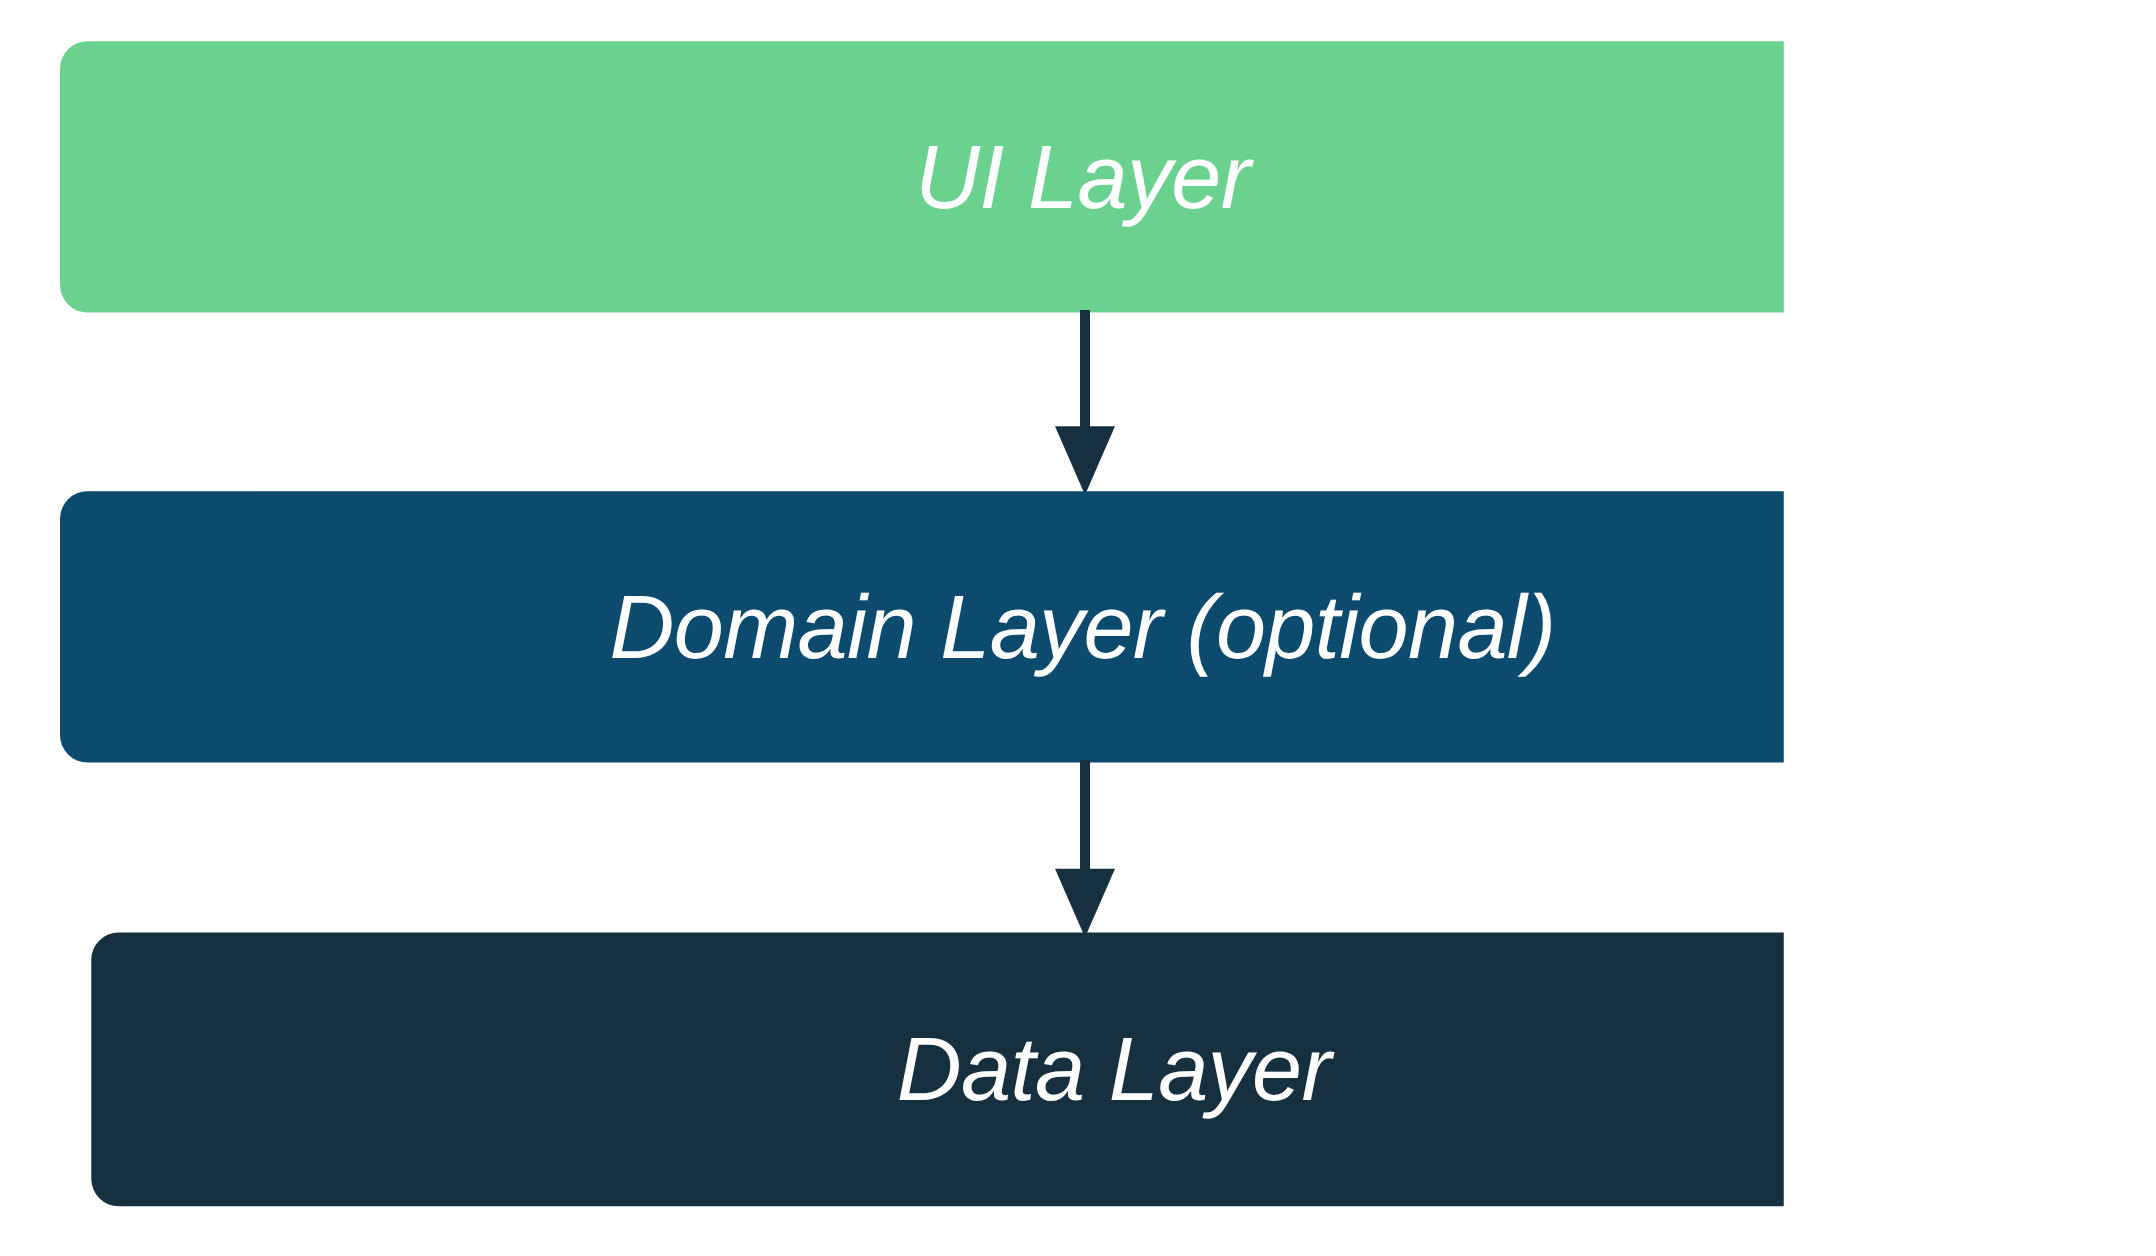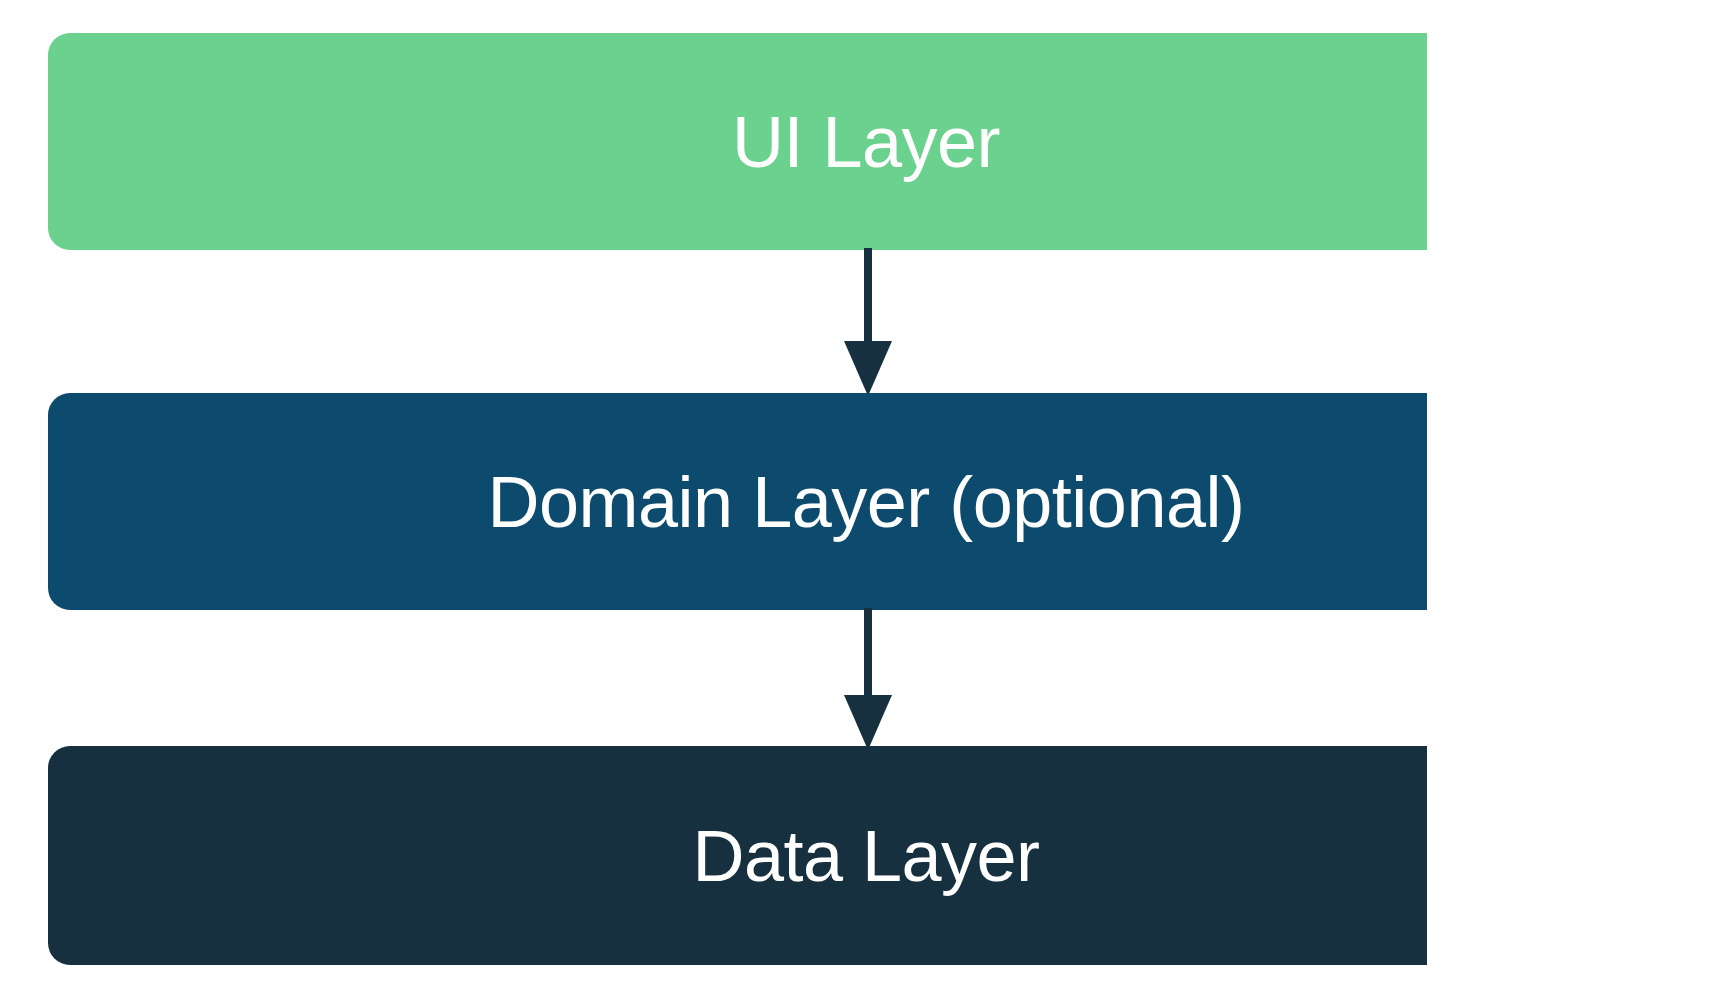--- a/index.html
+++ b/index.html
@@ -10,20 +10,21 @@
   }
   body {
     font-family: "Liberation Sans", sans-serif;
   }
   #canvas {
     position: relative;
     width: 1427px;
     height: 1005px;
     background: #ffffff;
     overflow: hidden;
+    font-style: italic;
   }
   .layer-box {
     position: absolute;
     left: 48px;
     width: 1636px;
     border-radius: 22px;
     display: flex;
     align-items: center;
     justify-content: center;
     box-sizing: border-box;
@@ -96,17 +97,17 @@
     <span class="layer-label" style="color: rgb(255, 255, 255);">Domain Layer (optional)</span>
   </div>
 
   <div class="connector" id="connector-domain-to-data">
     <svg viewBox="0 0 60 142" preserveAspectRatio="none">
       <rect x="26" y="0" width="8" height="92" fill="#17303F"></rect>
       <polygon points="6,87 54,87 30,142" fill="#17303F"></polygon>
     </svg>
   </div>
 
-  <div class="layer-box" id="data-layer-box" style="background: rgb(23, 48, 63);">
+  <div class="layer-box" id="data-layer-box" style="background: rgb(23, 48, 63); margin-left: 25px;">
     <span class="layer-label" style="color: rgb(255, 255, 255);">Data Layer</span>
   </div>
 
 </div>
 
 </body></html>

